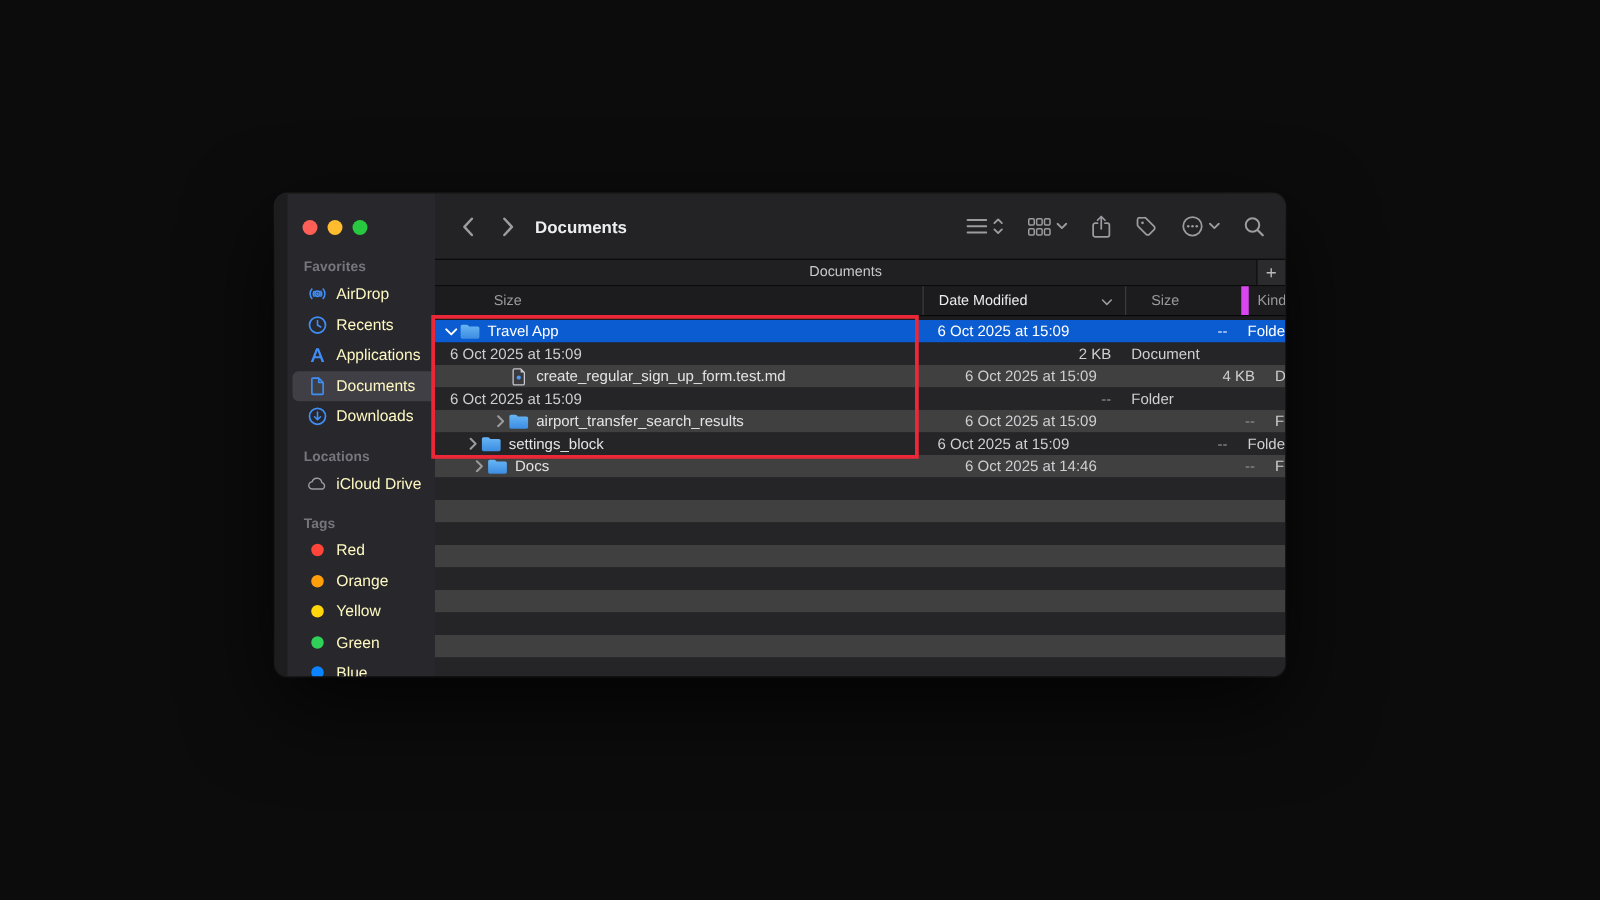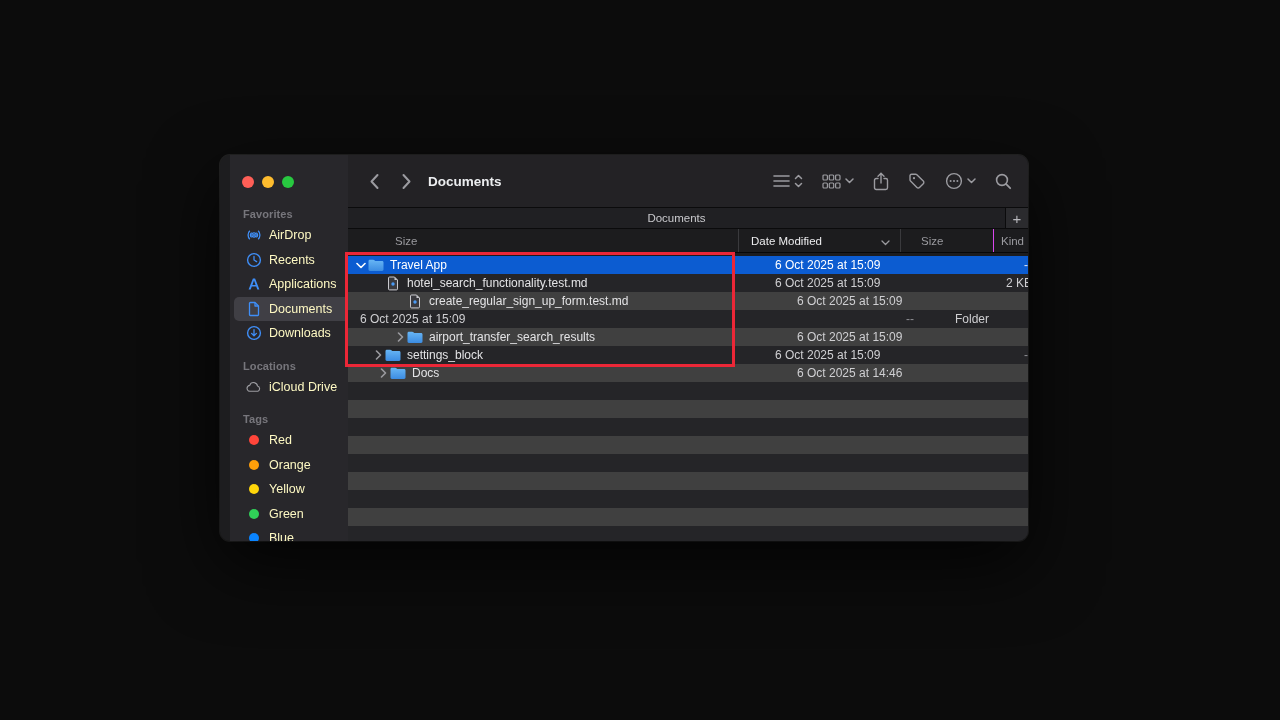--- a/index.html
+++ b/index.html
@@ -49,26 +49,26 @@
              color:#b9b9be; font-size:15px; font-weight:300; }
 
   .colheader { position:absolute; left:0; top:74px; right:0; height:24px; background:#1c1c1e;
                border-bottom:1px solid #070708; display:grid;
                grid-template-columns:390px 162px 93px auto; font-size:11.5px; color:#9a9a9f; }
   .colheader .hc { display:flex; align-items:center; position:relative; white-space:nowrap; overflow:hidden; }
   .hc-name { padding-left:47px; }
   .hc-date { border-left:1px solid #3a3a3d; padding-left:12px; color:#ececee; font-weight:normal; }
   .hc-date .sortchev { position:absolute; right:10px; top:7px; }
   .hc-size { border-left:1px solid #3a3a3d; padding-left:20px; }
-  .hc-kind { border-left:1px solid #d946ef; padding-left:7px; }
+  .hc-kind { border-left:6px solid #d946ef; padding-left:7px; }
 
   .listarea { position:absolute; left:0; top:98px; right:0; bottom:0; background:#1c1c1e;
               padding-top:3px; overflow:hidden; }
   .frow { height:18px; display:grid; grid-template-columns:390px 162px 93px auto;
-          font-size:12px; color:#e3e3e5; align-items:center;gap:25px; }
+          font-size:12px; color:#e3e3e5; align-items:center; }
   .frow.alt { background:#252528; }
   .frow.dark { background:#404040;padding-left:22px; }
   .frow.selected { background:#0c5cd1; color:#ffffff; }
   .cell { white-space:nowrap; overflow:hidden; }
   .c-name { display:flex; align-items:center; padding-left:6px; }
   .c-date { padding-left:12px; color:#cfcfd2; }
   .c-size { text-align:right; padding-right:11px; color:#cfcfd2; }
   .c-kind { padding-left:5px; color:#cfcfd2; }
   .frow.selected .c-date, .frow.selected .c-size, .frow.selected .c-kind { color:#fff; }
   .frow .dim { color:#8f8f94; }
@@ -320,32 +320,20 @@
                 <path d="M.5 2.1C.5 1.3 1.1.7 1.9.7h3.3c.5 0 .9.2 1.2.5l.9.9h6.8c.8 0 1.4.6 1.4 1.4v7.1c0 .8-.6 1.4-1.4 1.4H1.9c-.8 0-1.4-.6-1.4-1.4z" fill="url(#fg)"></path>
               </svg>
             </span>
             <span>Travel App</span>
           </div>
           <div class="cell c-date">6 Oct 2025 at 15:09</div>
           <div class="cell c-size dim">--</div>
           <div class="cell c-kind">Folder</div>
         </div>
         <div class="frow alt">
-          <div class="cell c-name">
-            <span class="indent"></span>
-            <span class="chevbox"></span>
-            <span class="fic">
-              <svg width="12" height="15" viewBox="0 0 12 15">
-                <path d="M1.5 2c0-.6.4-1 1-1h5l3 3v8.9c0 .6-.4 1-1 1h-7c-.6 0-1-.4-1-1z" fill="#3a3a3f" stroke="#c9c9ce" stroke-width="1"></path>
-                <path d="M7.5 1l3 3h-3z" fill="#c9c9ce"></path>
-                <circle cx="6" cy="8" r="1.7" fill="#4a9af5"></circle>
-              </svg>
-            </span>
-            <span>hotel_search_functionality.test.md</span>
-          </div>
           <div class="cell c-date">6 Oct 2025 at 15:09</div>
           <div class="cell c-size">2 KB</div>
           <div class="cell c-kind">Document</div>
         </div>
         <div class="frow dark">
           <div class="cell c-name">
             <span class="indent"></span>
             <span class="chevbox"></span>
             <span class="fic">
               <svg width="12" height="15" viewBox="0 0 12 15">

